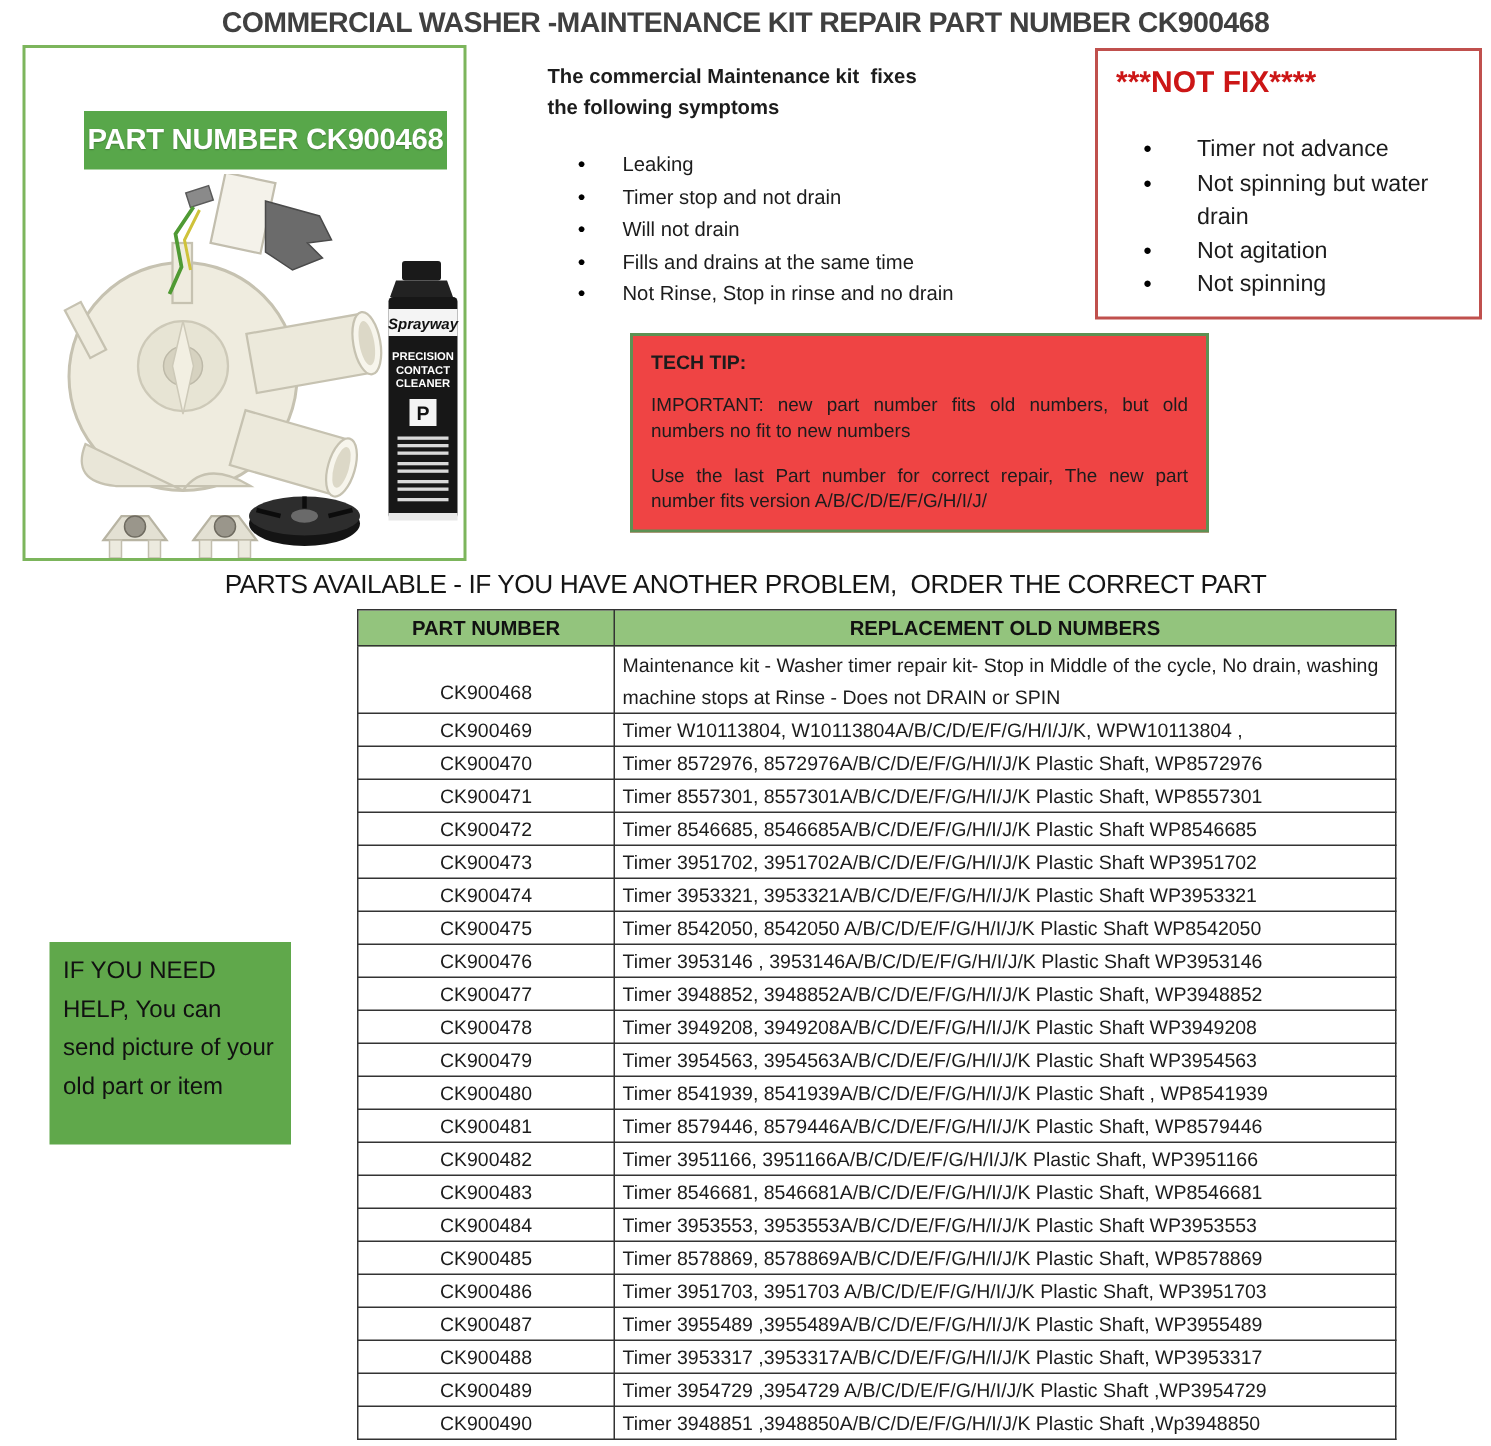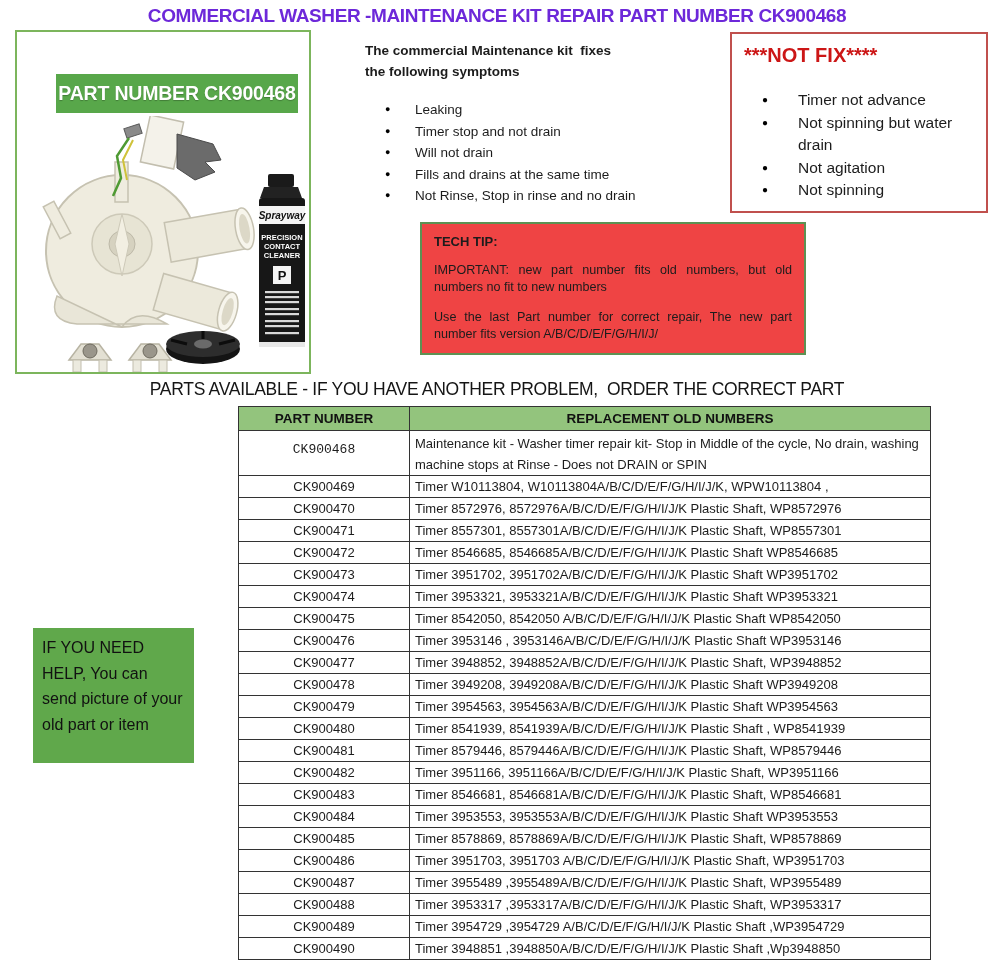--- a/index.html
+++ b/index.html
@@ -4,21 +4,21 @@
 <style>
   * { margin:0; padding:0; box-sizing:border-box; }
   html,body { background:#ffffff; }
   body { font-family:"Liberation Sans", sans-serif; color:#1c1c1c; }
   #page { position:relative; width:994px; height:964px; background:#fff; overflow:hidden; }
 
   
   .page-title {
     position:absolute; top:5px; left:0; width:100%;
     text-align:center; font-size:19px; font-weight:bold;
-    color:#6d28d9; letter-spacing:-0.4px; white-space:pre;
+    color:#404040; letter-spacing:-0.4px; white-space:pre;
   }
 
   
   .img-box {
     position:absolute; left:15px; top:30px; width:296px; height:344px;
     background:#fff; border:2px solid #7cb55c;
   }
   .part-banner {
     position:absolute; left:39px; top:42px; width:242px; height:39px;
     background:#58a74a; color:#fff; font-weight:bold; font-size:19.5px;
@@ -76,21 +76,21 @@
   }
   .parts-table th, .parts-table td { border:1.6px solid #333; }
   .parts-table th {
     background:#93c47d; font-size:13.5px; font-weight:bold;
     text-align:center; height:24px; padding:1px 2px; color:#111;
   }
   .parts-table col.c1 { width:171px; }
   .parts-table td { font-size:13px; height:21.9px; padding:0 2px; }
   .parts-table td.pn { text-align:center; vertical-align:middle; }
   .parts-table tr.tall td { height:45px; }
-  .parts-table tr.tall td.pn { vertical-align:bottom; padding-bottom:18px;font-family:Liberation Mono, monospace; }
+  .parts-table tr.tall td.pn { vertical-align:bottom; padding-bottom:6px; }
   .parts-table td.desc { text-align:left; padding-left:5px; line-height:21px; }
   .parts-table tr.tall td.desc { line-height:21px; padding-top:1px; }
 </style>
 </head>
 <body>
 
 <div id="page">
 
   <div class="page-title">COMMERCIAL WASHER -MAINTENANCE KIT REPAIR PART NUMBER CK900468</div>
 

